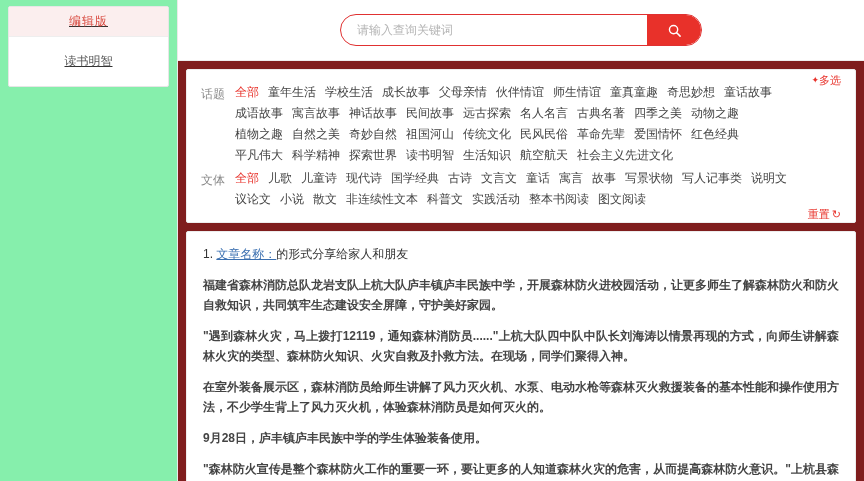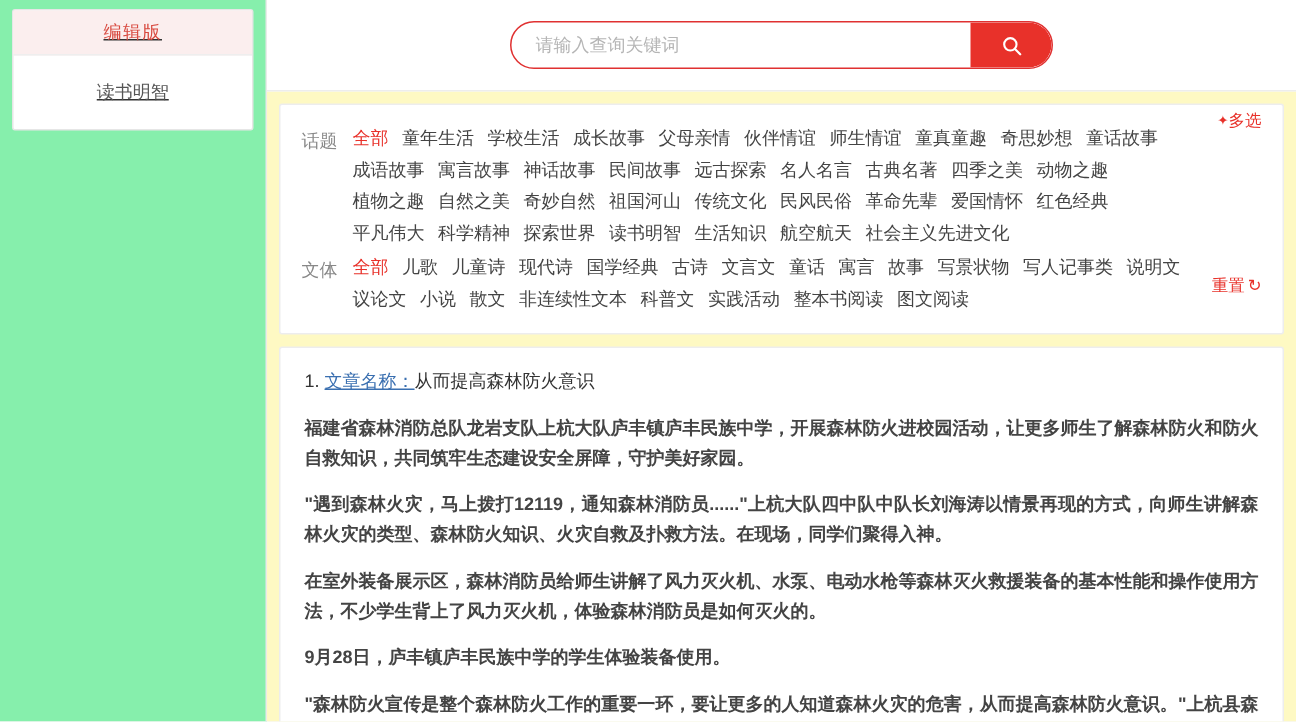--- a/index.html
+++ b/index.html
@@ -52,21 +52,21 @@
     padding: 16px 0;
     text-align: center;
     color: #555;
     font-size: 12px;
   }
 
   
   .main {
     flex: 1;
     position: relative;
-    background: #fef9c3;
+    background: #7f1d1d;
     overflow: hidden;
   }
 
   
   .searchbar-wrap {
     background: #ffffff;
     padding: 14px 0 14px 0;
     display: flex;
     justify-content: center;
     border-bottom: 1px solid #ededed;
@@ -149,21 +149,21 @@
     top: 3px;
     color: #e8312a;
     font-size: 11px;
     cursor: pointer;
     white-space: nowrap;
   }
   .multi-select .star { font-size: 9px; vertical-align: 1px; }
   .reset {
     position: absolute;
     right: 14px;
-    bottom: 24px;
+    bottom: 0;
     color: #e8312a;
     font-size: 11px;
     cursor: pointer;
     white-space: nowrap;
   }
   .reset .refresh-ico {
     display: inline-block;
     margin-left: 2px;
   }
 
@@ -249,21 +249,21 @@
       </div>
 
       <div class="reset">
         <span>重置</span><span class="refresh-ico">↻</span>
       </div>
     </div>
 
     <div class="article">
       <div class="article-title-line">
         <span class="article-index">1.</span>
-        <span class="article-label-link">文章名称：</span><span class="article-title">从而提高森林防火意识</span>
+        <span class="article-label-link">文章名称：</span><span class="article-title">的形式分享给家人和朋友</span>
       </div>
       <p>福建省森林消防总队龙岩支队上杭大队庐丰镇庐丰民族中学，开展森林防火进校园活动，让更多师生了解森林防火和防火自救知识，共同筑牢生态建设安全屏障，守护美好家园。</p>
       <p>"遇到森林火灾，马上拨打12119，通知森林消防员......"上杭大队四中队中队长刘海涛以情景再现的方式，向师生讲解森林火灾的类型、森林防火知识、火灾自救及扑救方法。在现场，同学们聚得入神。</p>
       <p>在室外装备展示区，森林消防员给师生讲解了风力灭火机、水泵、电动水枪等森林灭火救援装备的基本性能和操作使用方法，不少学生背上了风力灭火机，体验森林消防员是如何灭火的。</p>
       <p>9月28日，庐丰镇庐丰民族中学的学生体验装备使用。</p>
       <p>"森林防火宣传是整个森林防火工作的重要一环，要让更多的人知道森林火灾的危害，从而提高森林防火意识。"上杭县森林消防大队四中队中队长刘海涛表示，森林防火知识的学习要从娃娃抓起，并让他们以"小手拉大手"的形式分享给家人和朋友，从而让更多人了解防火和自救知识。</p>
 
     </div>
 
   </div>

